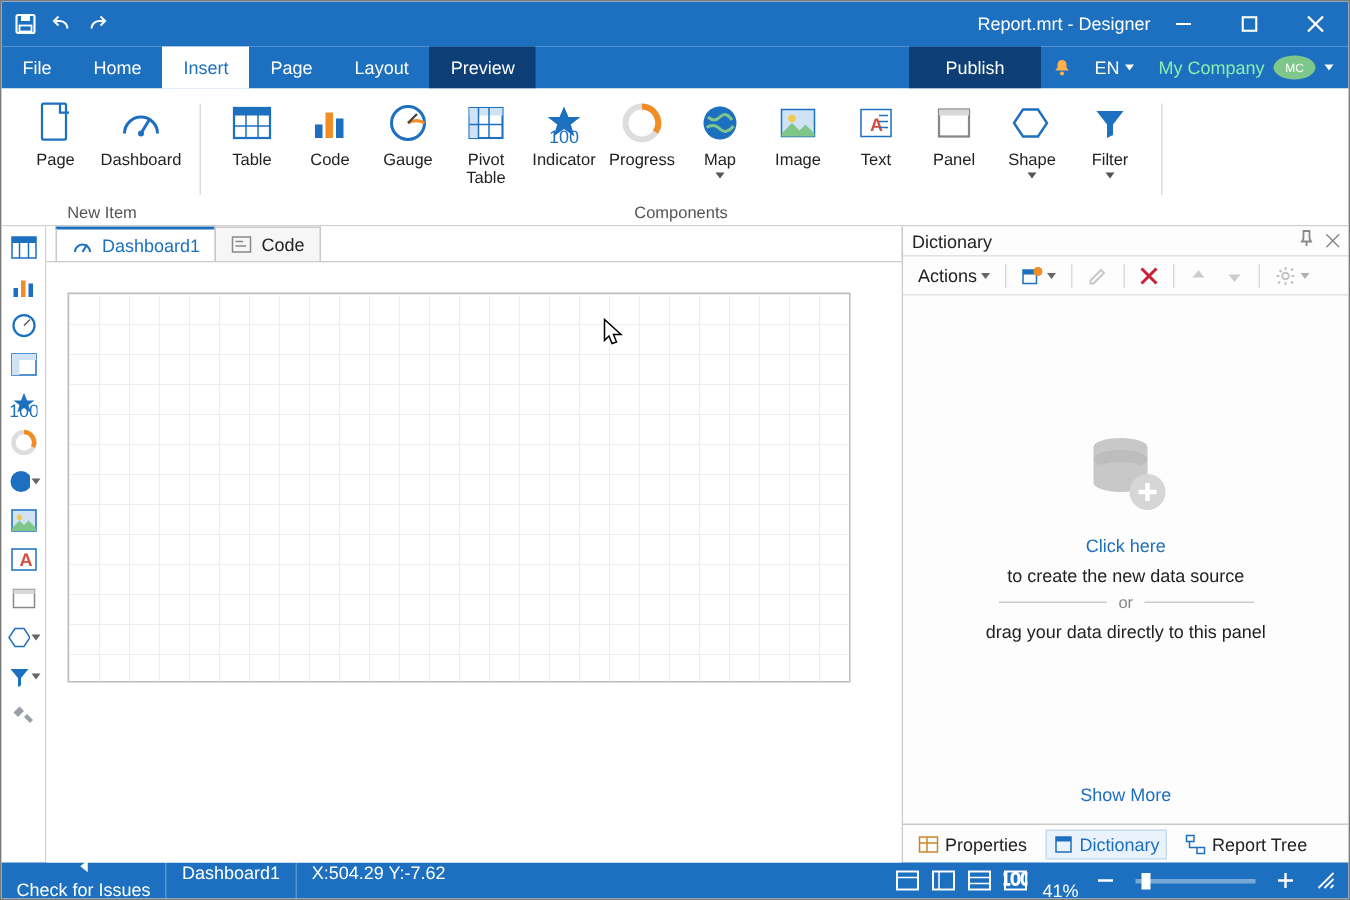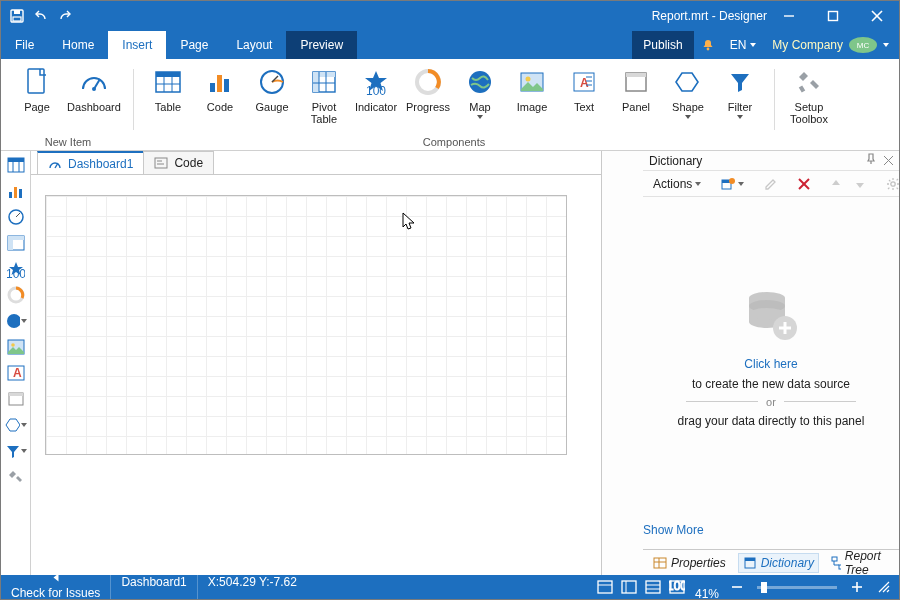--- a/index.html
+++ b/index.html
@@ -27,21 +27,21 @@
   .titlebar .winctrls{display:flex;align-items:center;height:100%;}
   .titlebar .winctrls div{width:44px;height:100%;display:flex;align-items:center;justify-content:center;color:#fff;}
   .titlebar .winctrls svg *{stroke:#fff;}
   .qat svg{display:block;}
   
   .menubar{height:28px;background:var(--blue);display:flex;align-items:stretch;}
   .menubar .mitem{padding:0 14px;display:flex;align-items:center;color:#fff;cursor:default;}
   .menubar .mitem.active{background:#fff;color:var(--blue);}
   .menubar .mitem.dark{background:var(--blue-darker);}
   .menubar .spacer{flex:1;}
-  .menubar .pub{background:var(--blue-darker);color:#fff;padding:0 11px;display:flex;align-items:center;}
+  .menubar .pub{background:var(--blue-darker);color:#fff;padding:0 24px;display:flex;align-items:center;}
   .menubar .bell{width:28px;display:flex;align-items:center;justify-content:center;color:var(--orange);}
   .menubar .lang{padding:0 8px;display:flex;align-items:center;color:#fff;gap:4px;}
   .menubar .comp{padding:0 10px 0 8px;display:flex;align-items:center;color:#fff;gap:6px;}
   .menubar .avatar{width:28px;height:16px;border-radius:50%;background:#7fc68a;display:inline-flex;align-items:center;justify-content:center;font-size:8px;color:#fff;}
   .menubar .caret{width:0;height:0;border-left:3px solid transparent;border-right:3px solid transparent;border-top:4px solid #fff;display:inline-block;}
   
   .ribbon{height:92px;background:#fff;border-bottom:1px solid #d0d0d0;display:flex;align-items:stretch;padding:4px 8px 0 8px;}
   .rgroup{display:flex;flex-direction:column;align-items:center;padding:0 4px;}
   .rgroup .items{display:flex;gap:4px;flex:1;align-items:flex-start;}
   .rgroup .glabel{font-size:11px;color:#555;text-align:center;padding:2px 0 2px 0;}
@@ -58,32 +58,32 @@
   .center{flex:1;display:flex;flex-direction:column;min-width:0;background:#fff;}
   .doctabs{height:24px;display:flex;align-items:flex-end;border-bottom:1px solid var(--panel-border);padding-left:6px;gap:0;background:#fff;}
   .doctab{height:23px;border:1px solid var(--panel-border);border-bottom:none;padding:0 10px;display:flex;align-items:center;gap:6px;background:#f6f6f6;margin-right:-1px;cursor:default;}
   .doctab.active{background:#fff;color:var(--link);border-top:2px solid var(--blue);}
   .doctab.active span{color:var(--link);}
   .doctab .ticon{width:14px;height:14px;display:flex;align-items:center;justify-content:center;}
   .canvaswrap{flex:1;position:relative;overflow:hidden;background:#fff;}
   .canvas{position:absolute;left:14px;top:20px;right:34px;height:260px;border:1px solid #bdbdbd;background:#fff;background-image:linear-gradient(to right,#eee 1px,transparent 1px),linear-gradient(to bottom,#eee 1px,transparent 1px);background-size:20px 20px;}
   .cursor{position:absolute;left:356px;top:16px;}
   
-  .rightpanel{width:298px;border-left:1px solid var(--panel-border);display:flex;flex-direction:column;background:var(--panel-bg);padding-left:41px;}
+  .rightpanel{width:298px;border-left:1px solid var(--panel-border);display:flex;flex-direction:column;background:var(--panel-bg);}
   .rp-title{height:20px;display:flex;align-items:center;justify-content:space-between;padding:0 6px;border-bottom:1px solid #e2e2e2;color:#666;}
   .rp-toolbar{height:26px;display:flex;align-items:center;gap:4px;padding:0 6px;border-bottom:1px solid #e2e2e2;}
   .rp-toolbar .tbtn{display:flex;align-items:center;gap:3px;padding:2px 4px;}
   .rp-toolbar .tsep{width:1px;height:16px;background:#ddd;margin:0 2px;}
   .rp-body{flex:1;display:flex;flex-direction:column;align-items:center;justify-content:center;gap:6px;padding:8px 12px;text-align:center;}
   .rp-body .link{color:var(--link);}
   .rp-body hr{width:170px;border:none;border-top:1px solid #ccc;margin:4px 0;}
   .rp-body .orword{font-size:11px;color:#888;background:var(--panel-bg);padding:0 8px;margin-top:-16px;}
-  .rp-footer-link{color:var(--link);padding:8px 0 12px 0;}
+  .rp-footer-link{color:var(--link);padding:8px 0 12px 0;text-align:center;}
   .rp-tabs{height:26px;border-top:1px solid var(--panel-border);display:flex;align-items:center;gap:8px;padding:0 6px;}
-  .rp-tab{display:flex;align-items:center;gap:4px;padding:2px 4px;font-style:italic;}
+  .rp-tab{display:flex;align-items:center;gap:4px;padding:2px 4px;}
   .rp-tab.active{color:var(--link);border:1px solid #c6dcf0;background:#eaf3fb;}
   .rp-tab.active span{color:var(--link);}
   
   .status{height:24px;background:var(--blue);display:flex;align-items:center;color:#fff;}
   .status .sitem{padding:0 10px;height:100%;display:flex;align-items:center;border-right:1px solid rgba(255,255,255,.25);color:#fff;gap:6px;flex-direction:column;}
   .status .sitem span{color:#fff;}
   .status .spacer{flex:1;}
   .status .zicn{width:24px;height:100%;display:flex;align-items:center;justify-content:center;}
   .status svg *{stroke:#fff;fill:none;}
   .status .slider{width:80px;height:3px;background:rgba(255,255,255,.4);position:relative;margin:0 8px;}
@@ -166,21 +166,21 @@
       <svg width="14" height="14">
           <path d="M7 2a3 3 0 0 0-3 3v2l-1.5 2h9L10 7V5a3 3 0 0 0-3-3Z" fill="#ffb04a"></path>
           <circle cx="7" cy="11" r="1.4" fill="#ffb04a"></circle>
         </svg>
     </div>
     <div class="lang">
         <span style="color:#fff">EN</span>
         <span class="caret"></span>
       </div>
     <div class="comp">
-      <span style="color:#fef9c3">My Company</span>
+      <span style="color:#86efac">My Company</span>
       <span class="avatar">MC</span>
       <span class="caret"></span>
     </div>
   </div>
 
   <div class="ribbon">
     <div class="rgroup">
       <div class="items">
         <div class="rbtn">
           <div class="icn">
@@ -327,32 +327,20 @@
               </svg>
             </div>
             <div class="lbl">Filter</div>
             <div class="dd"></div>
           </div>
       </div>
       <div class="glabel">Components</div>
     </div>
     <div class="rsep"></div>
     <div class="rgroup">
-      <div class="items">
-        <div class="rbtn">
-            <div class="icn">
-              <svg width="28" height="28">
-                <path d="M9 4l4 4-5 5-4-4z" fill="#9aa0a6"></path>
-                <path d="M18 12l6 6-3 3-6-6z" fill="#9aa0a6"></path>
-                <rect x="5" y="18" width="4" height="6" fill="#9aa0a6" transform="rotate(-30 7 21)"></rect>
-              </svg>
-            </div>
-            <div class="lbl">Setup<br>Toolbox</div>
-          </div>
-      </div>
       <div class="glabel">&nbsp;</div>
     </div>
   </div>
 
   <div class="body">
 
     <div class="vtoolbar">
       <div class="vbtn">
           <svg width="18" height="16">
             <rect x="1" y="1" width="16" height="14" fill="none" stroke="#1d6fbf"></rect>

